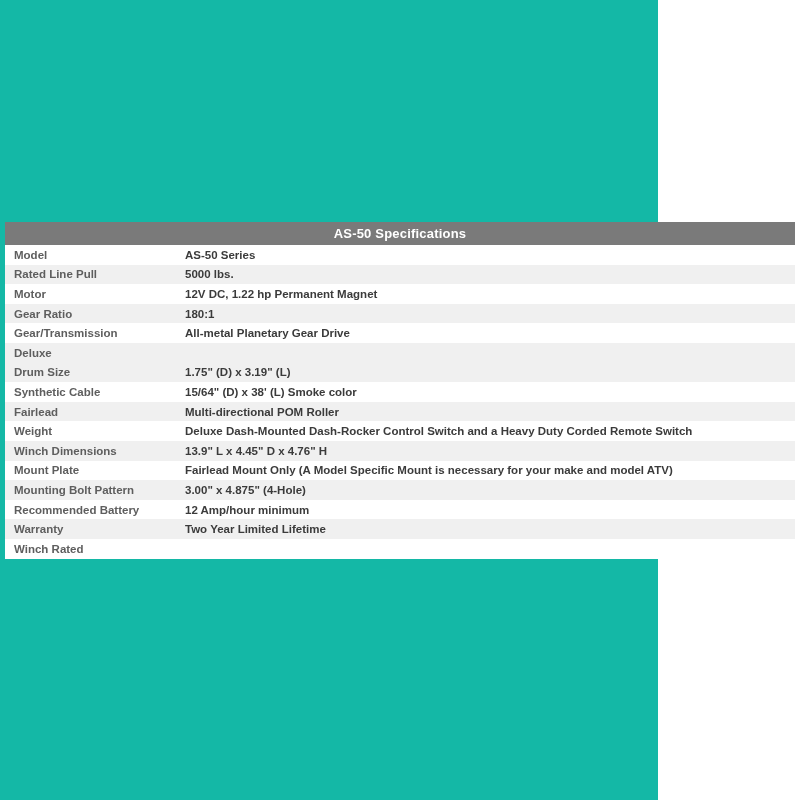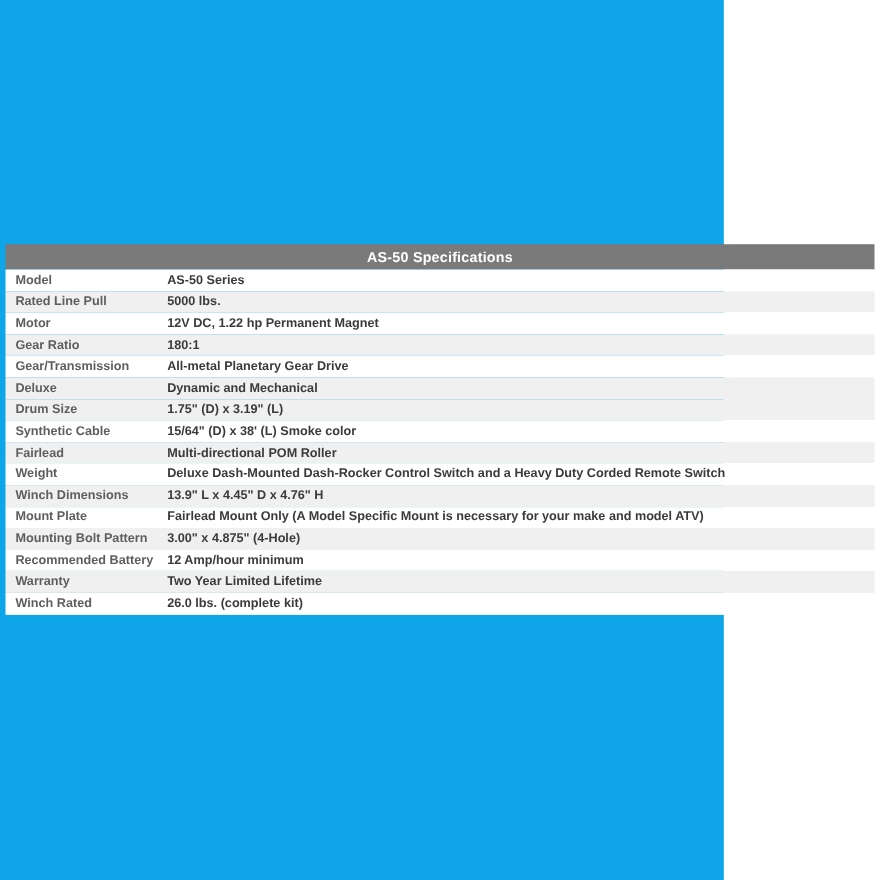--- a/index.html
+++ b/index.html
@@ -8,21 +8,21 @@
     background: #ffffff;
     width: 800px;
     height: 800px;
     font-family: "Liberation Sans", sans-serif;
     overflow: hidden;
   }
   .page {
     position: relative;
     width: 658px;
     height: 800px;
-    background: #0ea5e9;
+    background: #14b8a6;
   }
   .spec-table {
     position: absolute;
     left: 5px;
     top: 222px;
     width: 790px;
   }
   .spec-table-header {
     background: #7a7a7a;
     color: #ffffff;
@@ -36,20 +36,21 @@
   .spec-rows {
     width: 100%;
   }
   .spec-row {
     display: flex;
     align-items: center;
     height: 19.6px;
     background: #ffffff;
     font-size: 11.5px;
     font-weight: bold;
+    gap: 33px;
   }
   .spec-row.stripe {
     background: #f0f0f0;
   }
   .spec-label {
     width: 138px;
     flex: 0 0 138px;
     padding-left: 9px;
     color: #5e5e5e;
     white-space: nowrap;
@@ -84,21 +85,20 @@
         <div class="spec-row stripe">
           <div class="spec-label">Gear Ratio</div>
           <div class="spec-value">180:1</div>
         </div>
         <div class="spec-row">
           <div class="spec-label">Gear/Transmission</div>
           <div class="spec-value">All-metal Planetary Gear Drive</div>
         </div>
         <div class="spec-row stripe">
           <div class="spec-label">Deluxe</div>
-          <div class="spec-value">Dynamic and Mechanical</div>
         </div>
         <div class="spec-row stripe">
           <div class="spec-label">Drum Size</div>
           <div class="spec-value">1.75" (D) x 3.19" (L)</div>
         </div>
         <div class="spec-row">
           <div class="spec-label">Synthetic Cable</div>
           <div class="spec-value">15/64" (D) x 38' (L) Smoke color</div>
         </div>
         <div class="spec-row stripe">
@@ -124,17 +124,16 @@
         <div class="spec-row">
           <div class="spec-label">Recommended Battery</div>
           <div class="spec-value">12 Amp/hour minimum</div>
         </div>
         <div class="spec-row stripe">
           <div class="spec-label">Warranty</div>
           <div class="spec-value">Two Year Limited Lifetime</div>
         </div>
         <div class="spec-row">
           <div class="spec-label">Winch Rated</div>
-          <div class="spec-value">26.0 lbs. (complete kit)</div>
         </div>
       </div>
   </div>
 </div>
 
 </body></html>

